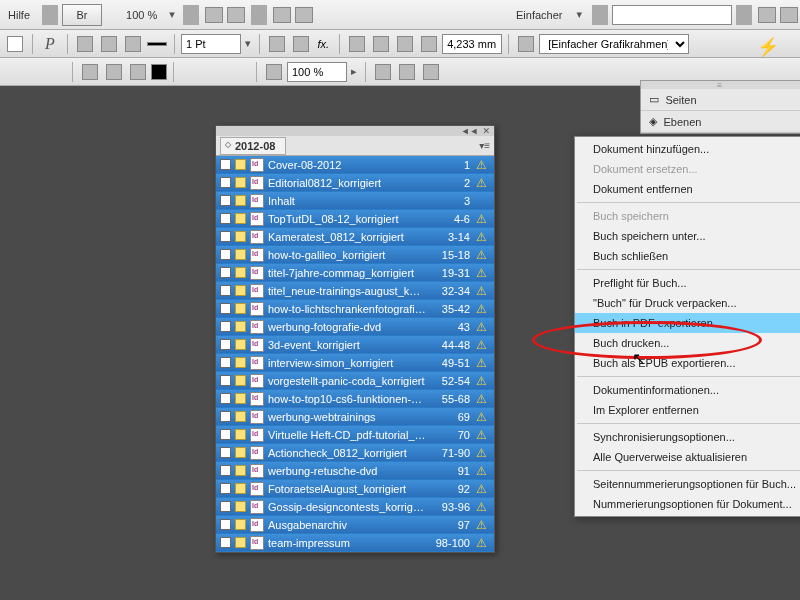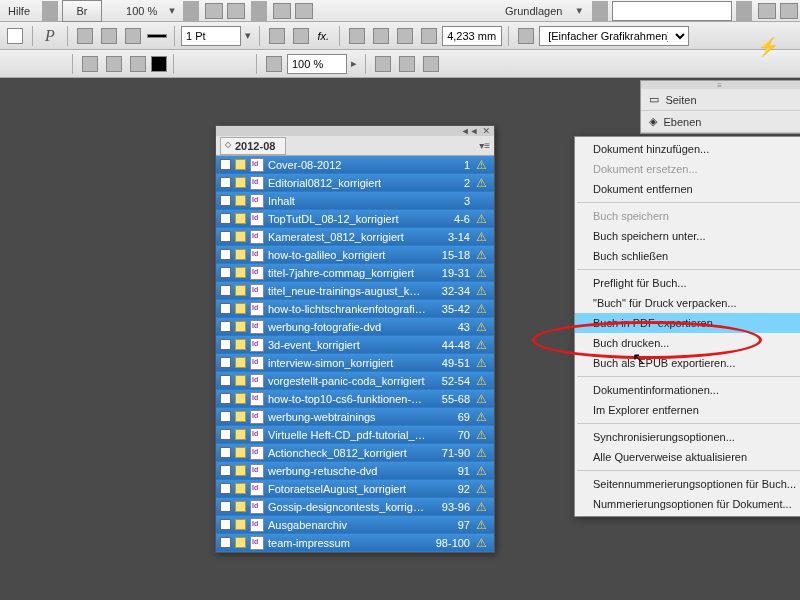--- a/index.html
+++ b/index.html
@@ -1,19 +1,19 @@
 <!DOCTYPE html>
 <html><head>
 <meta charset="utf-8">
 <style>
 * { box-sizing: border-box; margin: 0; padding: 0; font-family: Tahoma, Arial, sans-serif; font-size: 11px; }
 body { background: #4a4a4a; width: 800px; height: 600px; overflow: hidden; position: relative; }
 
 
-.menubar { background: linear-gradient(#f4f4f4, #e4e4e4); height: 22px; display: flex; align-items: center; border-bottom: 1px solid #aaa; }
+.menubar { background: linear-gradient(#f4f4f4, #e4e4e4); height: 30px; display: flex; align-items: center; border-bottom: 1px solid #aaa; }
 .menubar span { padding: 0 8px; color: #333; }
 .toolbar-row { background: linear-gradient(#f0f0f0, #dcdcdc); height: 28px; display: flex; align-items: center; padding: 0 4px; border-bottom: 1px solid #aaa; gap: 2px; }
 .tb-sep { width: 1px; height: 20px; background: #aaa; margin: 0 4px; }
 .tb-btn { width: 22px; height: 22px; border: 1px solid transparent; display: flex; align-items: center; justify-content: center; color: #333; }
 .tb-icon { width: 16px; height: 16px; background: #bbb; border: 1px solid #888; }
 .tb-input { height: 20px; border: 1px solid #888; background: #fff; padding: 0 4px; width: 60px; }
 .tb-select { height: 20px; border: 1px solid #888; background: #fff; padding: 0 4px; }
 .tb-dark { width: 16px; height: 16px; background: #000; border: 1px solid #888; display: inline-block; }
 .tb-P { font-family: Georgia, serif; font-style: italic; font-size: 16px; color: #555; }
 
@@ -79,21 +79,21 @@
       <span class="tb-icon"></span>
     </span>
   <span class="tb-sep"></span>
   <span class="tb-btn">
       <span class="tb-icon"></span>
     </span>
   <span class="tb-btn">
       <span class="tb-icon"></span>
     </span>
   <span style="flex:1"></span>
-  <span>Grundlagen</span>
+  <span>Einfacher</span>
   <span style="padding:0 6px;color:#555">▾</span>
   <span class="tb-sep"></span>
   <input class="tb-input" style="width: 120px;">
   <span class="tb-sep"></span>
   <span class="tb-btn">
       <span class="tb-icon"></span>
     </span>
   <span class="tb-btn">
       <span class="tb-icon"></span>
     </span>

